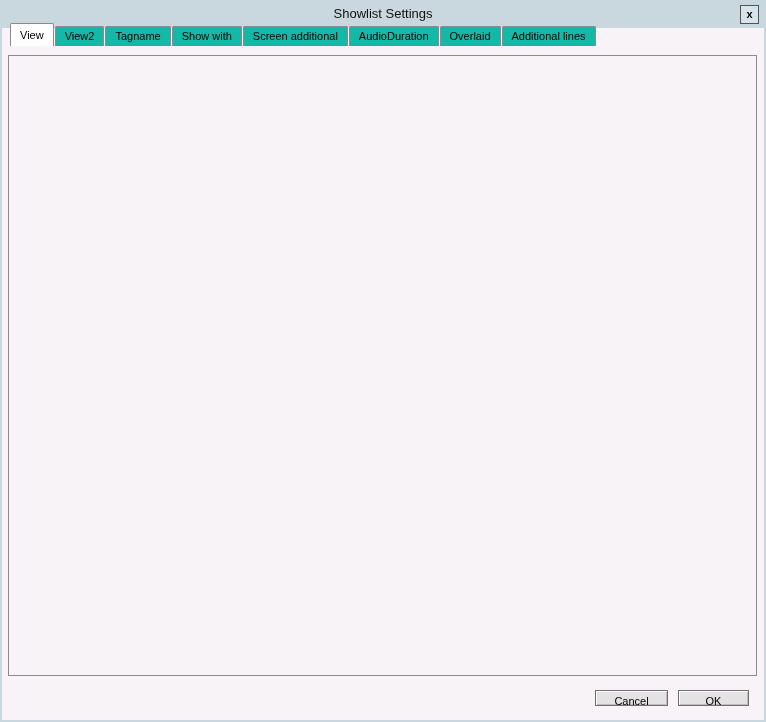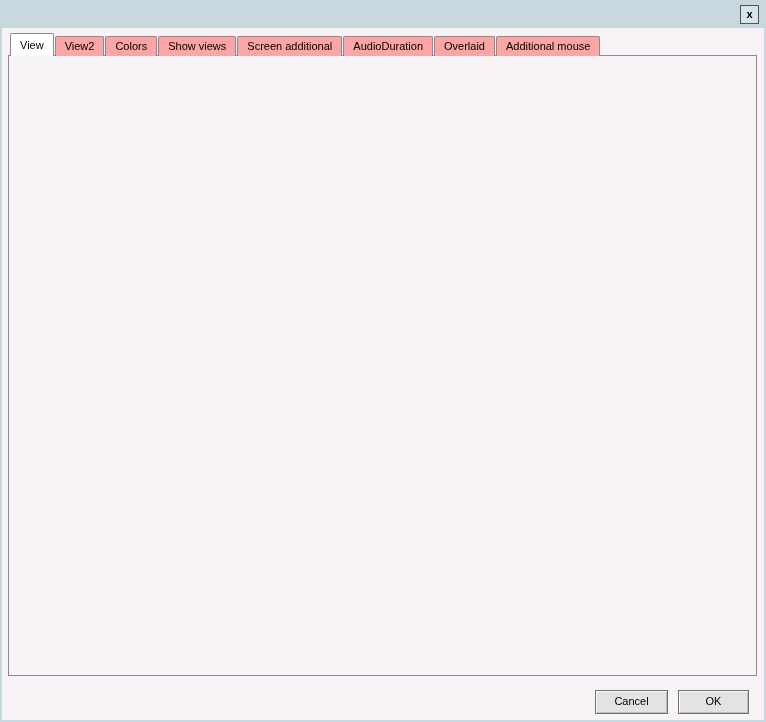--- a/index.html
+++ b/index.html
@@ -6,22 +6,22 @@
   *{box-sizing:border-box;font-family:"Liberation Sans",sans-serif;}
   .dialog{position:relative;width:766px;height:722px;background:#c9d8de;overflow:hidden;
           font-size:11px;color:#000;}
   .titlebar{position:absolute;left:0;top:0;width:766px;height:28px;background:#c9d8de;}
   .title{position:absolute;left:0;top:6px;width:100%;text-align:center;font-size:13px;color:#111;}
   .closebtn{position:absolute;left:740px;top:5px;width:19px;height:19px;background:#d9e4e8;
             border:1px solid #4d555c;text-align:center;line-height:17px;font-size:11px;font-weight:bold;cursor:default;}
   .body{position:absolute;left:2px;top:28px;width:762px;height:692px;background:#f7f3f7;}
 
   
-  .tabs{position:absolute;left:10px;top:33px;height:23px;display:flex;align-items:flex-end;z-index:3;justify-content:center;}
-  .tab{background:#fca5a5;border:1px solid #8a8a90;border-bottom:none;padding:3px 9px 3px 9px;
+  .tabs{position:absolute;left:10px;top:23px;height:23px;display:flex;align-items:flex-end;z-index:3;justify-content:center;}
+  .tab{background:#14b8a6;border:1px solid #8a8a90;border-bottom:none;padding:3px 9px 3px 9px;
        margin-right:1px;height:20px;border-radius:2px 2px 0 0;}
   .tab.active{background:#ffffff;height:23px;padding-top:5px;position:relative;z-index:4;}
 
   .panel{position:absolute;left:8px;top:55px;width:749px;height:621px;border:1px solid #8a8a90;
          background:#f7f3f7;z-index:1;}
 
   .lbl{position:absolute;white-space:nowrap;}
   .combo{position:absolute;height:20px;background:#fff;border:1px solid #50555c;display:flex;
          align-items:center;padding:0 4px;}
   .combo .combo-val{flex:1;white-space:nowrap;overflow:hidden;}
@@ -79,42 +79,43 @@
   .chev.right{transform:rotate(-45deg);margin-right:3px;}
   .vthumb{position:absolute;left:0;width:15px;background:#dcdcdc;border:1px solid #a6a6a6;
           display:flex;align-items:center;justify-content:center;color:#8a8a8a;font-size:10px;}
   .hsb{position:absolute;left:30px;top:628px;width:722px;height:15px;background:#fff;border:1px solid #b5b5bb;}
   .hthumb{position:absolute;top:0;height:13px;background:#dcdcdc;border:1px solid #a6a6a6;
           text-align:center;line-height:11px;color:#8a8a8a;font-size:8px;letter-spacing:1px;}
 
   .btn{position:absolute;height:19px;background:#e3e3e3;border:1px solid #6f6f75;
        box-shadow:inset 1px 1px 0 #fbfbfb, inset -1px -1px 0 #bdbdbd;text-align:center;
        line-height:17px;font-size:11px;cursor:default;}
-  .btn.big{height:24px;line-height:21px;}
+  .btn.big{height:16px;line-height:21px;}
   .hint{position:absolute;white-space:nowrap;color:#1a1a1a;}
 </style>
 </head>
 <body>
 
 <div class="dialog">
   <div class="titlebar">
+    <div class="title">Showlist Settings</div>
     <div class="closebtn">x</div>
   </div>
   <div class="body"></div>
 
   <div class="tabs">
 
   <div class="tab active"><span>View</span></div>
       <div class="tab"><span>View2</span></div>
-      <div class="tab"><span>Colors</span></div>
-      <div class="tab"><span>Show views</span></div>
+      <div class="tab"><span>Tagname</span></div>
+      <div class="tab"><span>Show with</span></div>
       <div class="tab"><span>Screen additional</span></div>
       <div class="tab"><span>AudioDuration</span></div>
       <div class="tab"><span>Overlaid</span></div>
-      <div class="tab"><span>Additional mouse</span></div>
+      <div class="tab"><span>Additional lines</span></div>
     </div>
 
   <div class="panel"></div>
 
   <span class="lbl" style="left:28px;top:59px;">Number of line views:</span>
   <span class="lbl" style="left:152px;top:59px;">Max. bitmap size:</span>
   <span class="lbl" style="left:273px;top:59px;">Columns:</span>
   <span class="lbl" style="left:393px;top:59px;">Cart-indentation:</span>
 
   <div class="combo" style="left:28px;top:72px;width:64px;">

